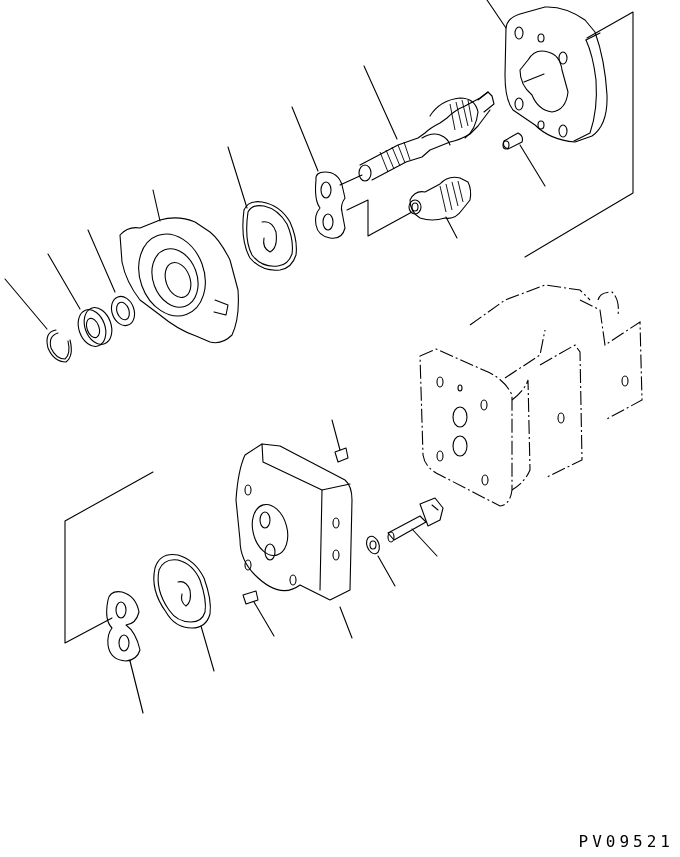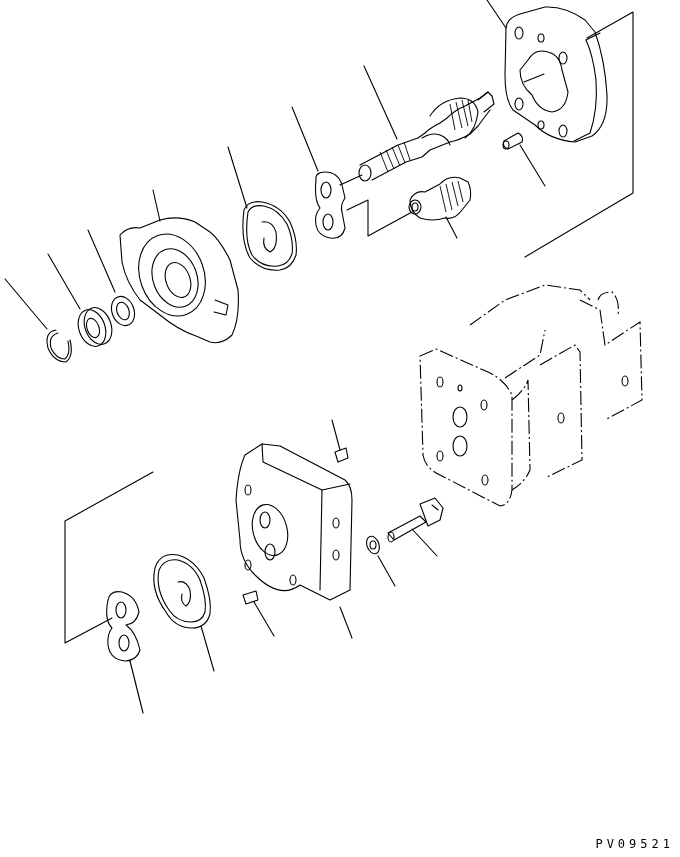--- a/index.html
+++ b/index.html
@@ -1,21 +1,21 @@
 <!DOCTYPE html>
 <html><head>
 <meta charset="utf-8">
 <style>
   html,body{margin:0;padding:0;background:#ffffff;}
   #canvas{position:relative;width:680px;height:857px;background:#ffffff;overflow:hidden;}
   svg{position:absolute;left:0;top:0;}
   .ln{fill:none;stroke:#000;stroke-width:1.1;stroke-linecap:round;stroke-linejoin:round;}
   .thin{fill:none;stroke:#000;stroke-width:0.9;}
   .dash{fill:none;stroke:#000;stroke-width:1.1;stroke-dasharray:14 3 2 3;}
-  #code{position:absolute;right:6px;bottom:6px;font-family:"DejaVu Sans Mono",monospace;font-size:12px;letter-spacing:4px;color:#000;}
+  #code{position:absolute;right:6px;bottom:6px;font-family:"DejaVu Sans Mono",monospace;font-size:16px;letter-spacing:4px;color:#000;}
 </style>
 </head>
 <body>
 
 <div id="canvas">
 <svg width="680" height="857" viewBox="0 0 680 857">
 
   <g>
     <polyline class="ln" points="587,38 633,12 633,193 525,257"></polyline>
   </g>

